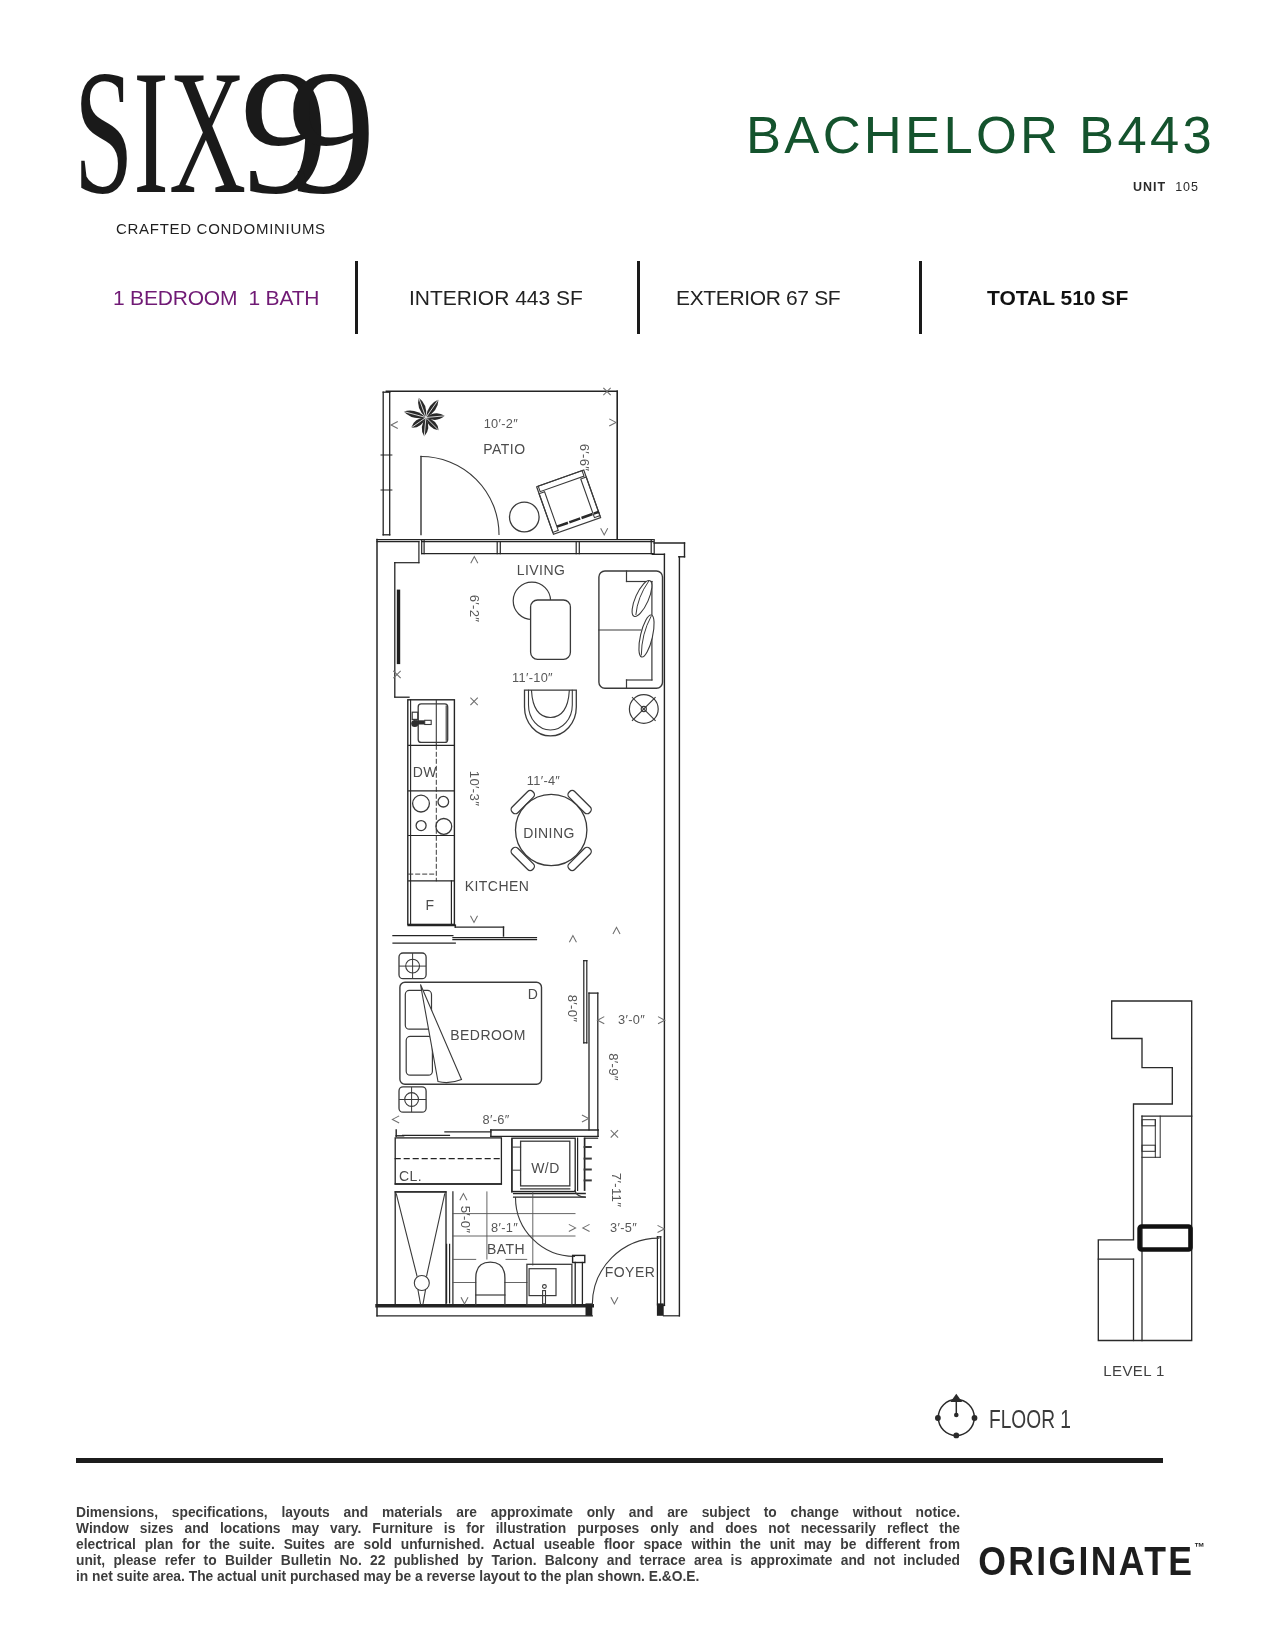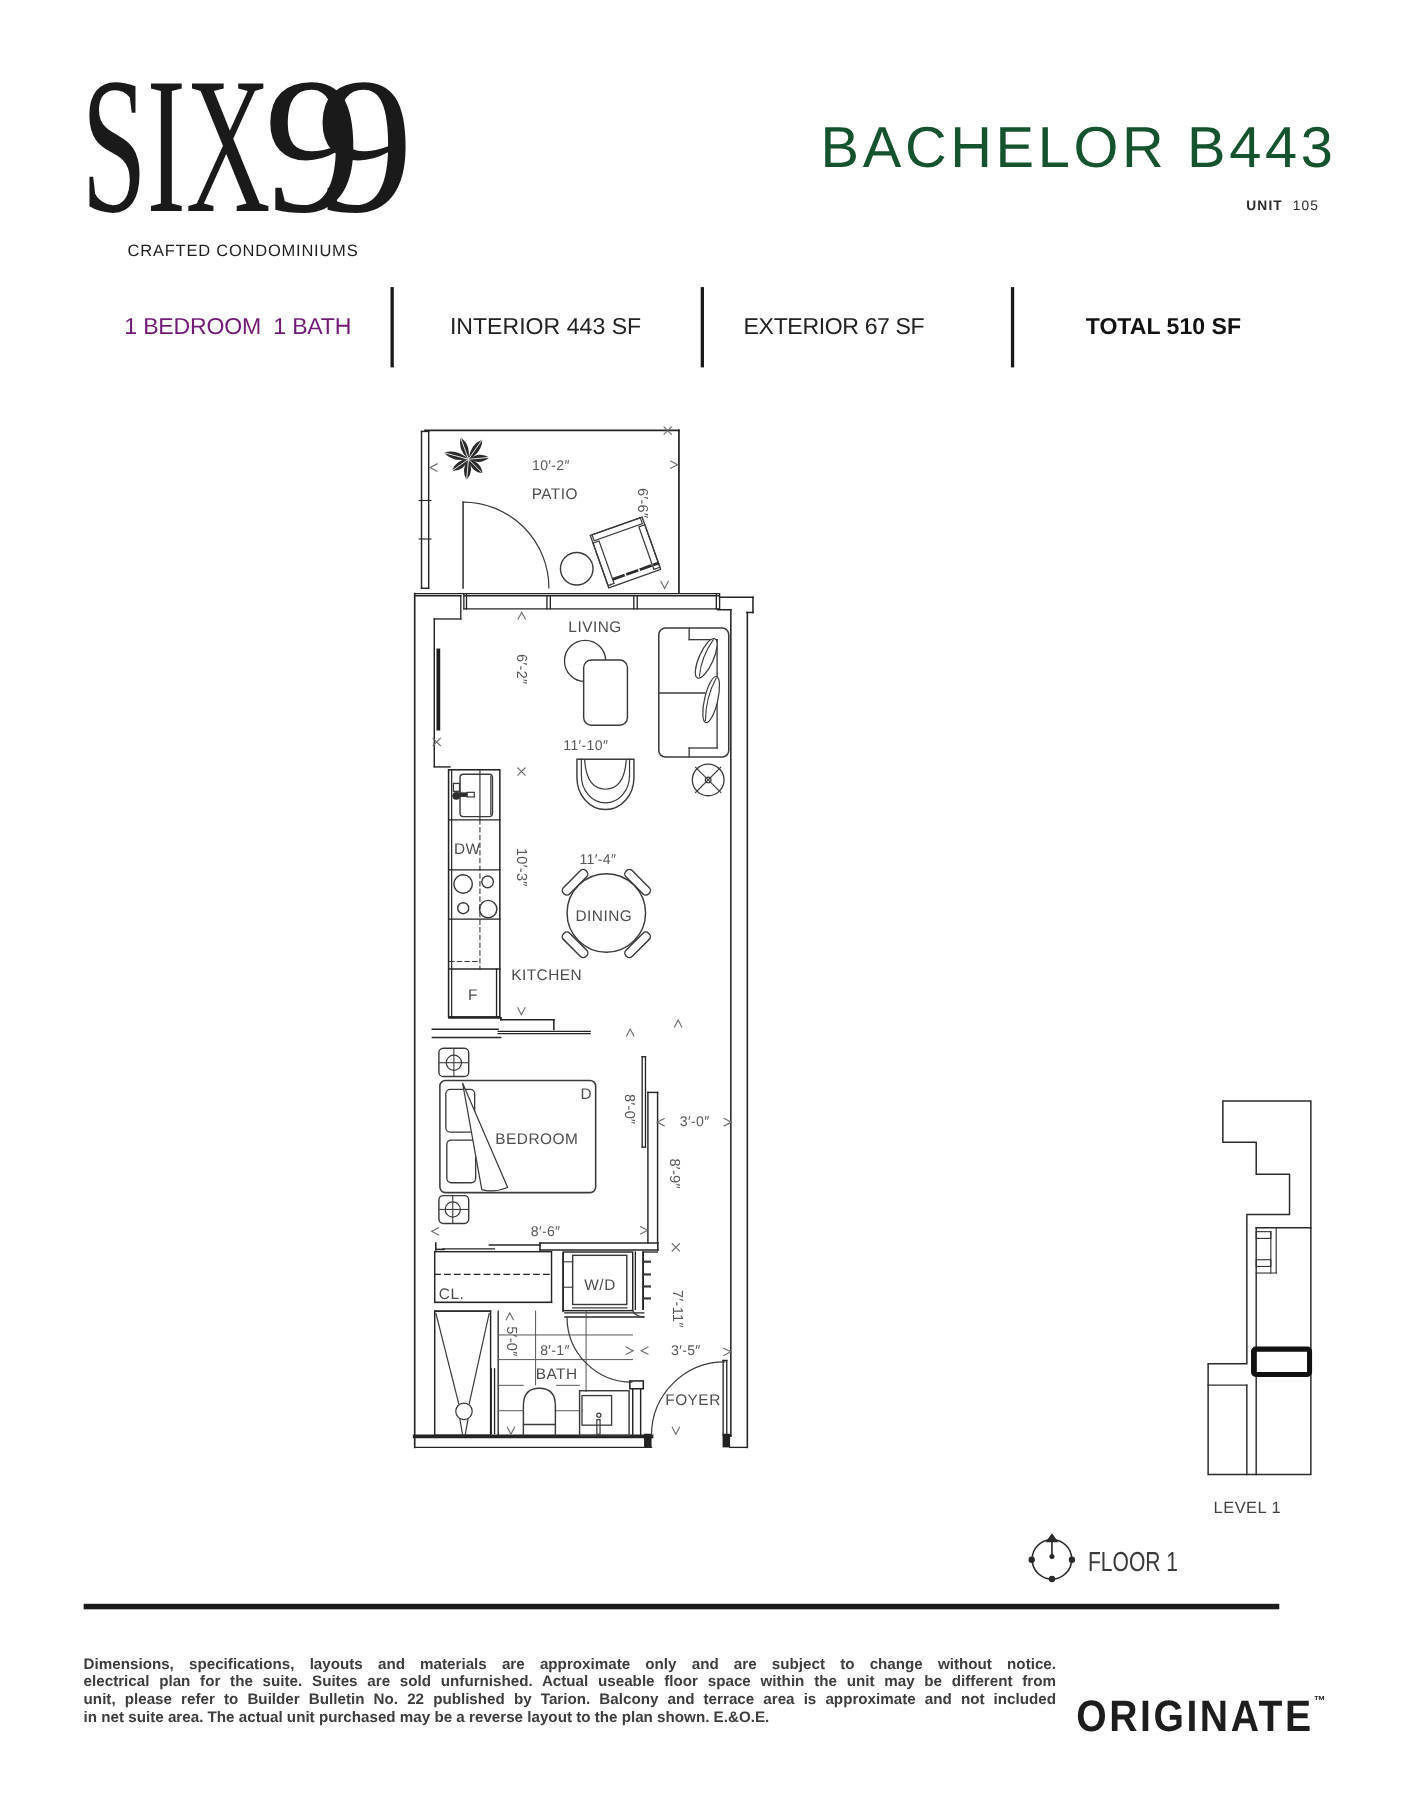--- a/index.html
+++ b/index.html
@@ -580,18 +580,19 @@
 
 <g>
       <text x="989" y="1427.9" textLength="82" lengthAdjust="spacingAndGlyphs" style="font-size:25px;" fill="#3a3a3a" stroke="none">FLOOR 1</text>
     </g>
 </svg>
 
 <div class="abs" style="left:76px;top:1458px;width:1087px;height:4.5px;background:#1c1c1c;"></div>
 
 <div class="abs" style="left:76px;top:1505px;width:884px;font-size:13.8px;line-height:15.9px;color:#3d3d3d;font-weight:bold;">
 <div style="text-align:justify;text-align-last:justify;">Dimensions, specifications, layouts and materials are approximate only and are subject to change without notice.</div>
+<div style="text-align:justify;text-align-last:justify;">Window sizes and locations may vary. Furniture is for illustration purposes only and does not necessarily reflect the</div>
 <div style="text-align:justify;text-align-last:justify;">electrical plan for the suite. Suites are sold unfurnished. Actual useable floor space within the unit may be different from</div>
 <div style="text-align:justify;text-align-last:justify;">unit, please refer to Builder Bulletin No. 22 published by Tarion. Balcony and terrace area is approximate and not included</div>
 <div style="">in net suite area. The actual unit purchased may be a reverse layout to the plan shown. E.&amp;O.E.</div>
 </div>
 
 <div class="abs" style="left:905px;top:1539px;width:300px;text-align:right;font-size:40px;font-weight:bold;letter-spacing:2.6px;color:#1d1d1d;transform:scaleX(0.89);transform-origin:right;">ORIGINATE<span style="font-size:12px;letter-spacing:0;vertical-align:24px;">™</span></div>
 
 </body></html>

